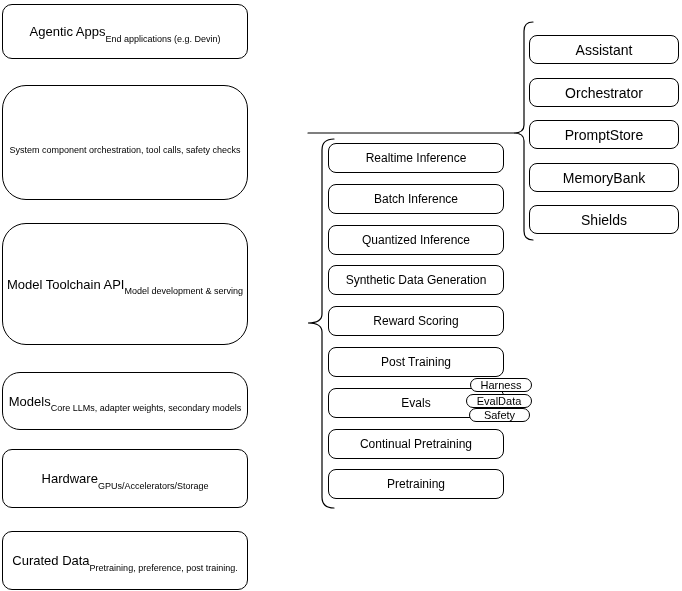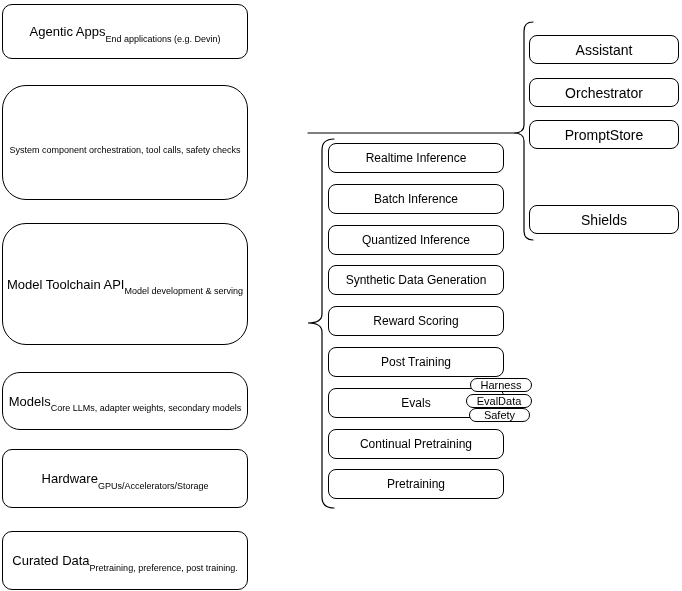--- a/index.html
+++ b/index.html
@@ -171,17 +171,20 @@
 
   <div class="rbox" style="top:35px">
     <span>Assistant</span>
   </div>
   <div class="rbox" style="top:78px">
     <span>Orchestrator</span>
   </div>
   <div class="rbox" style="top:120px">
     <span>PromptStore</span>
   </div>
+  <div class="rbox" style="top:163px">
+    <span>MemoryBank</span>
+  </div>
   <div class="rbox" style="top:205px">
     <span>Shields</span>
   </div>
 
 </div>
 
 </body></html>

